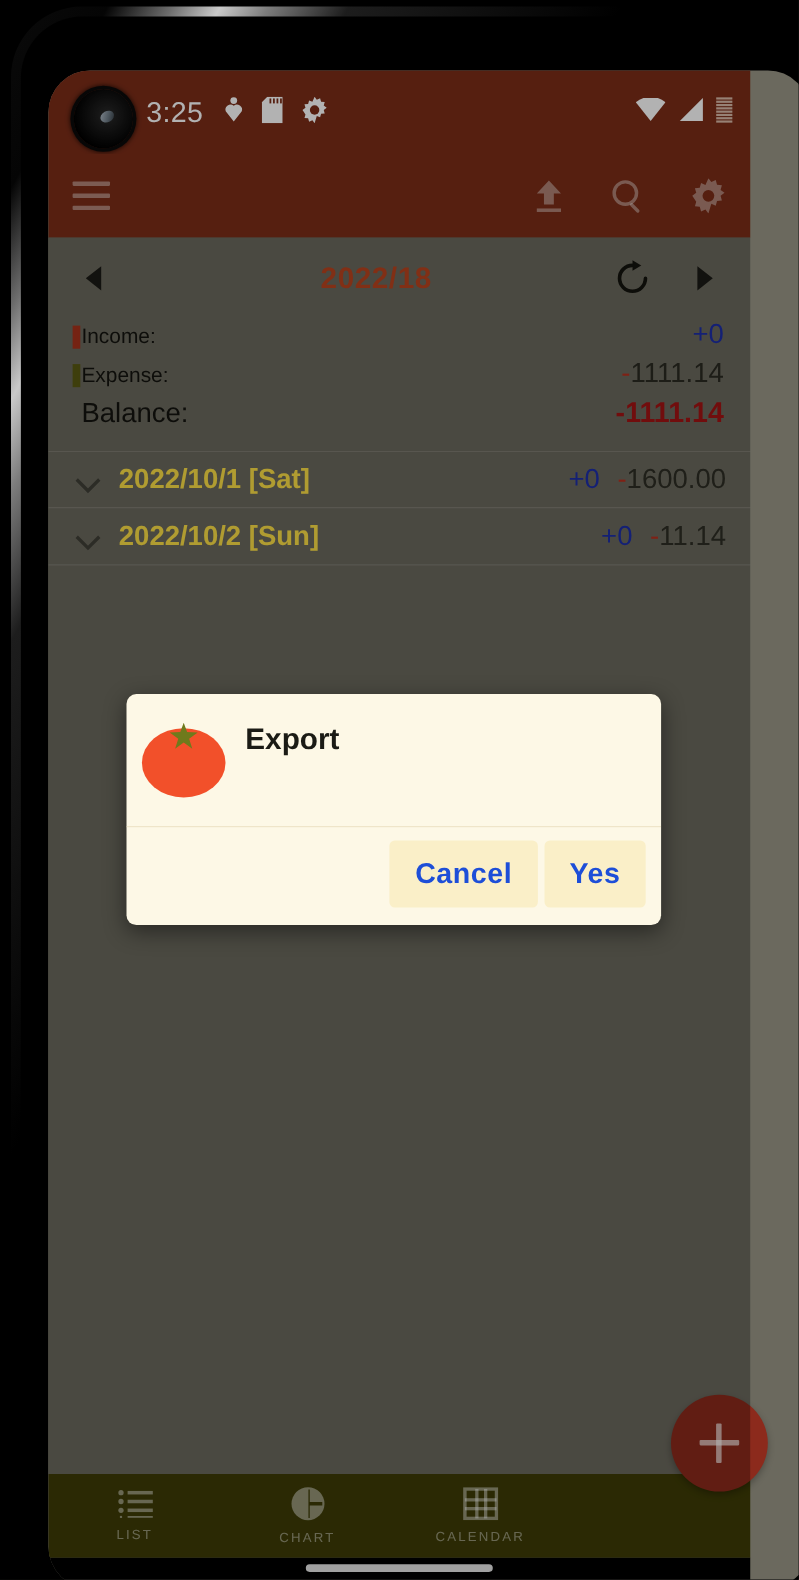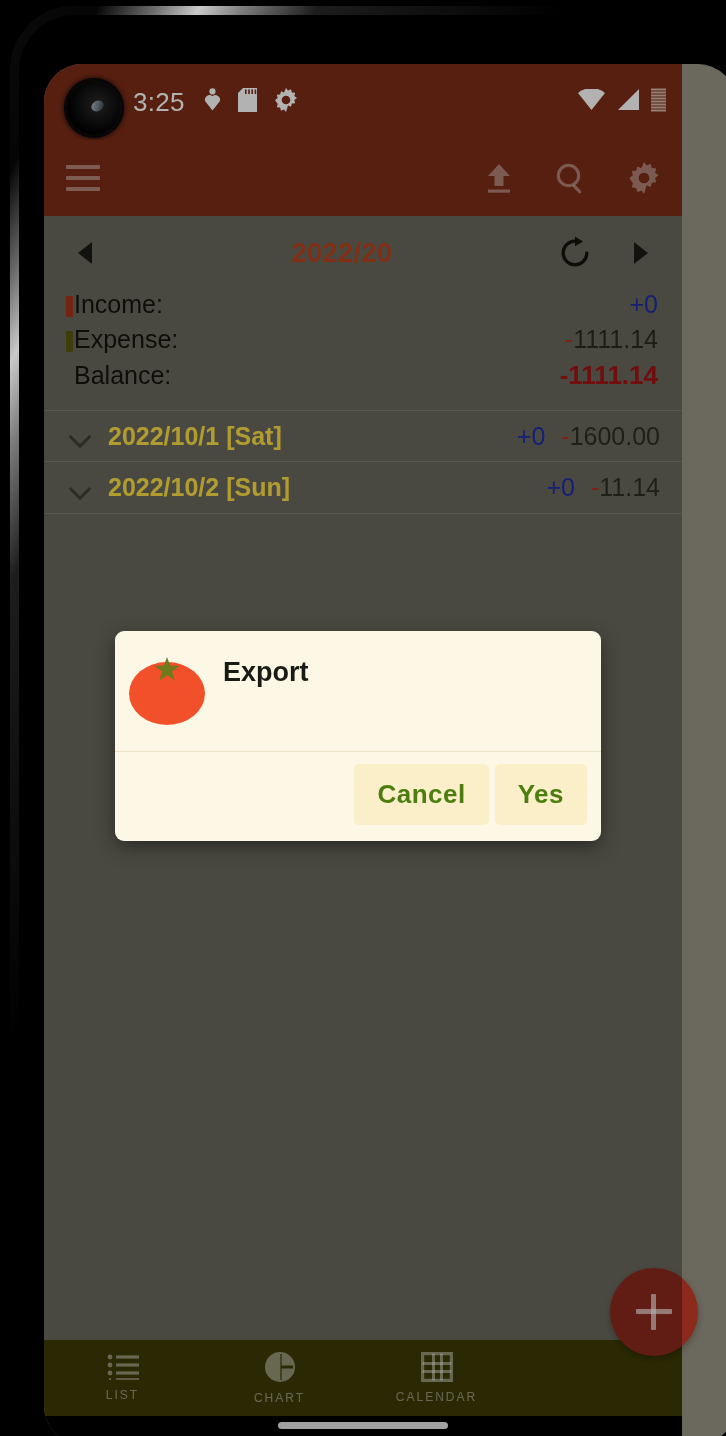--- a/index.html
+++ b/index.html
@@ -173,21 +173,21 @@
   .sum-mark {
     position: absolute;
     left: -8px;
     top: 6px;
     width: 7px; height: 21px;
   }
   .mark-income { background: #a8331c; }
   .mark-expense { background: #5a5a12; }
   .sum-label {
     color: #14140f;
-    font-size: 25px;
+    font-size: 19px;
   }
   .sum-value {
     margin-left: auto;
     font-size: 25px;
     color: #2a2a22;
   }
   .sum-value .pos { color: #1d2fa8; }
   .sum-value .neg-sign { color: #b7301f; }
   .sum-row.balance .sum-value {
     color: #a31414;
@@ -367,21 +367,21 @@
     padding: 12px 14px 16px 14px;
   }
   .dlg-btn {
     background: #faefc8;
     border: none;
     border-radius: 5px;
     padding: 15px 23px;
     font-family: "Liberation Sans", sans-serif;
     font-size: 26px;
     font-weight: bold;
-    color: #4d7c0f;
+    color: #1d4ed8;
     cursor: pointer;
     letter-spacing: .5px;
   }
 </style>
 </head>
 <body>
 
 <div id="stage">
   <div class="phone-bezel"></div>
   <div class="phone-bezel-inner"></div>
@@ -466,21 +466,21 @@
             <circle cx="12" cy="12" r="4" fill="#7b2d18"></circle>
           </svg>
         </span>
       </div>
     </div>
 
     <div class="content">
 
       <div class="month-bar">
         <div class="nav-tri tri-left"></div>
-        <div class="month-label">2022/20</div>
+        <div class="month-label">2022/18</div>
         <div class="refresh-btn">
           <svg width="34" height="34" viewBox="0 0 34 34">
             <path d="M17 5.2 A11.8 11.8 0 1 0 28.8 17" fill="none" stroke="#14140e" stroke-width="3.3" stroke-linecap="round"></path>
             <path d="M17 0.6 L25 5.4 L17 10.2 Z" fill="#14140e"></path>
           </svg>
         </div>
         <div class="nav-tri tri-right"></div>
       </div>
 
       <div class="summary">

